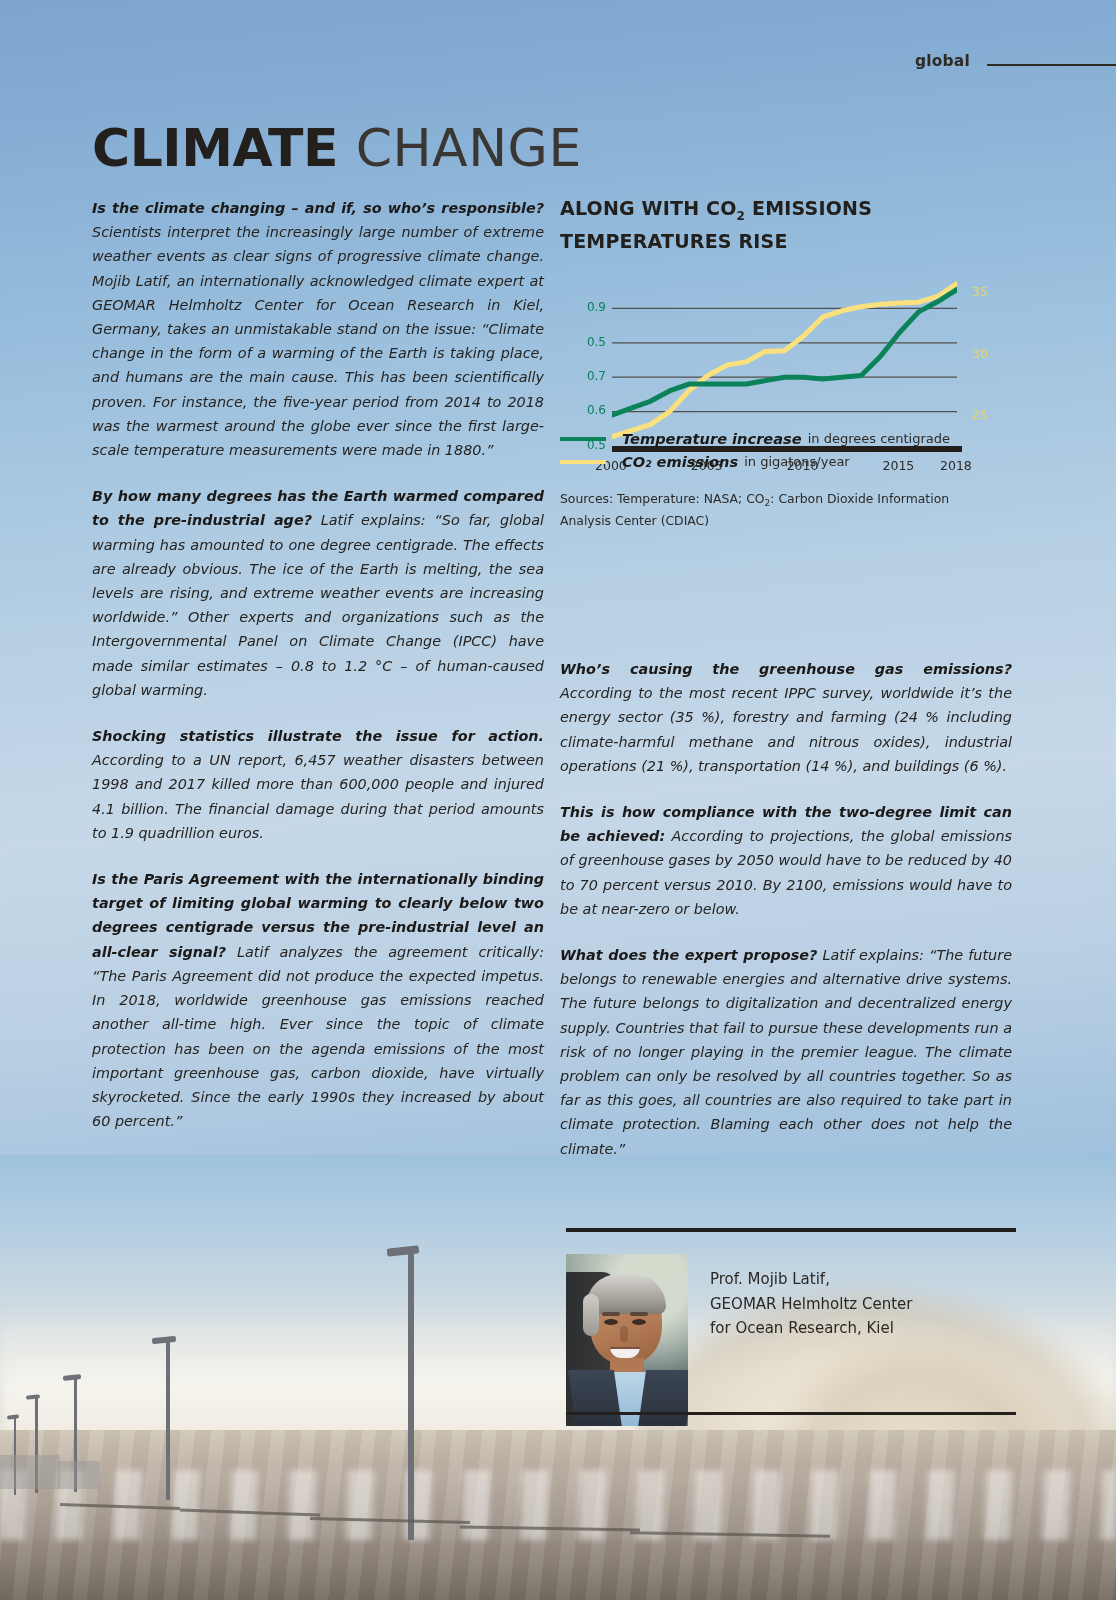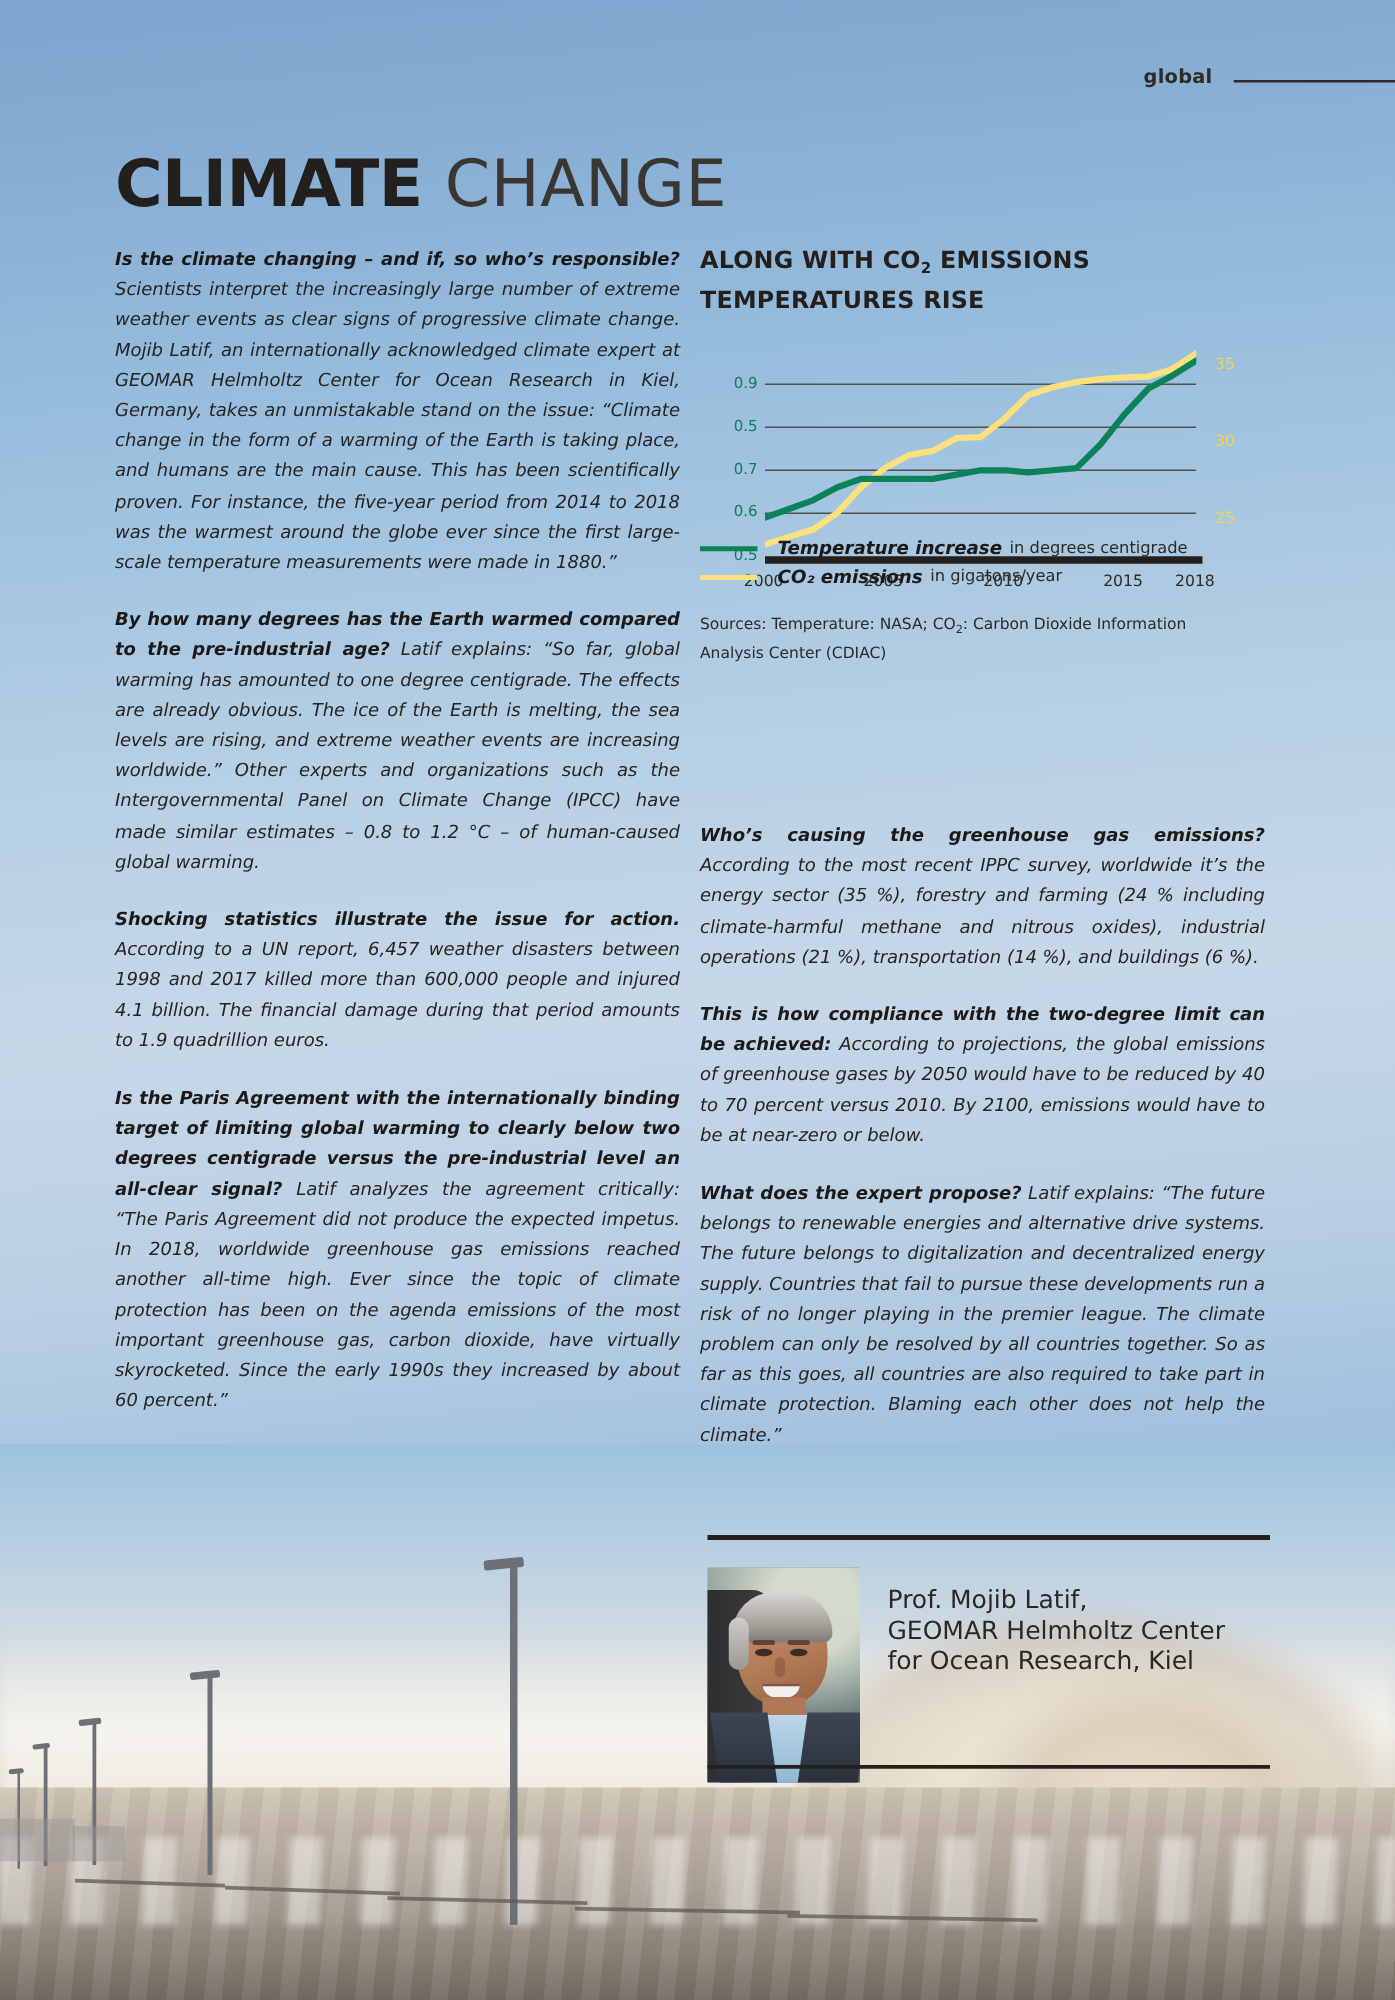--- a/index.html
+++ b/index.html
@@ -125,21 +125,21 @@
   .qp-shirt{position:absolute;left:26px;top:118px;width:72px;height:56px;
      background:linear-gradient(180deg,#bcd6e8,#8fb7d4);}
   .qp-jacketL{position:absolute;left:6px;top:116px;width:46px;height:58px;
      background:linear-gradient(180deg,#3c4654,#29303b);transform:skewX(8deg);}
   .qp-jacketR{position:absolute;left:76px;top:116px;width:48px;height:58px;
      background:linear-gradient(180deg,#3c4654,#29303b);transform:skewX(-8deg);}
   .qtext{margin-left:22px;width:300px;}
   .qhead{font-family:"DejaVu Sans",sans-serif;font-weight:bold;font-style:italic;
     font-size:23.5px;line-height:30px;color:#221f1c;margin:0;}
   .chev{color:#0c8258;font-style:normal;font-weight:bold;letter-spacing:-4px;margin-right:10px;}
-  .qattr{margin-top:13px;font-family:"DejaVu Sans",sans-serif;font-size:20px;
+  .qattr{margin-top:13px;font-family:"DejaVu Sans",sans-serif;font-size:15px;
     line-height:24.5px;color:#2b2824;}
 </style>
 </head>
 <body>
 
 <div class="hdr">
   <div class="hdr-label">global</div>
   <div class="hdr-rule"></div>
 </div>
 

